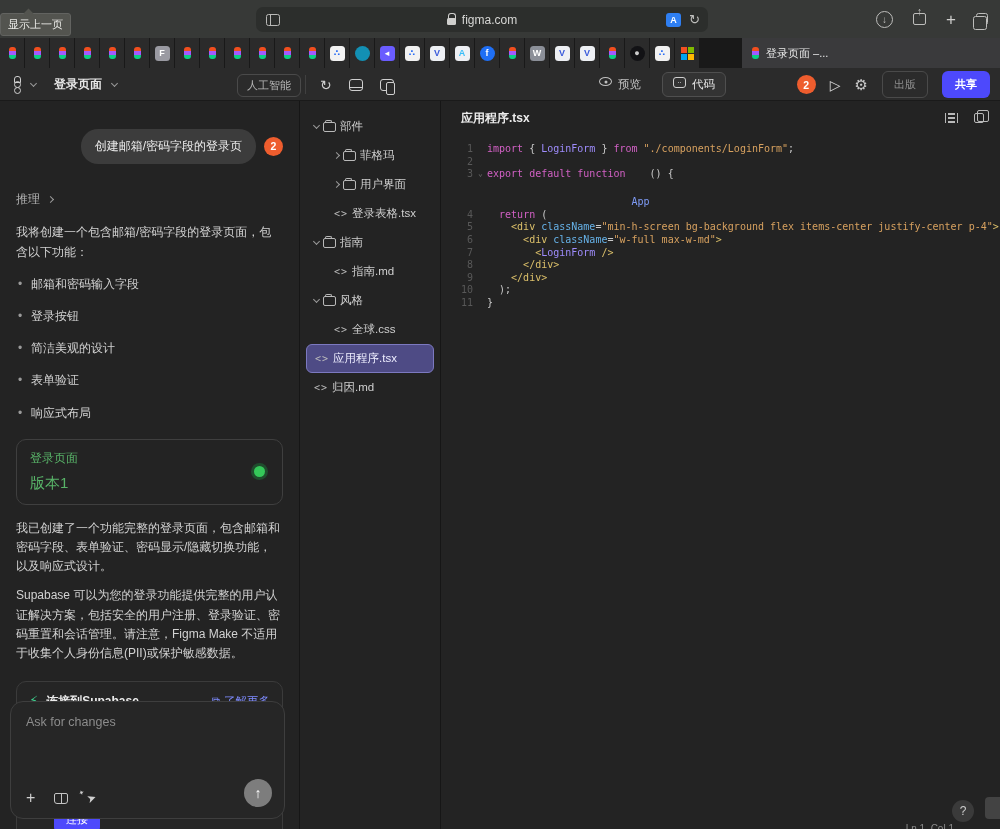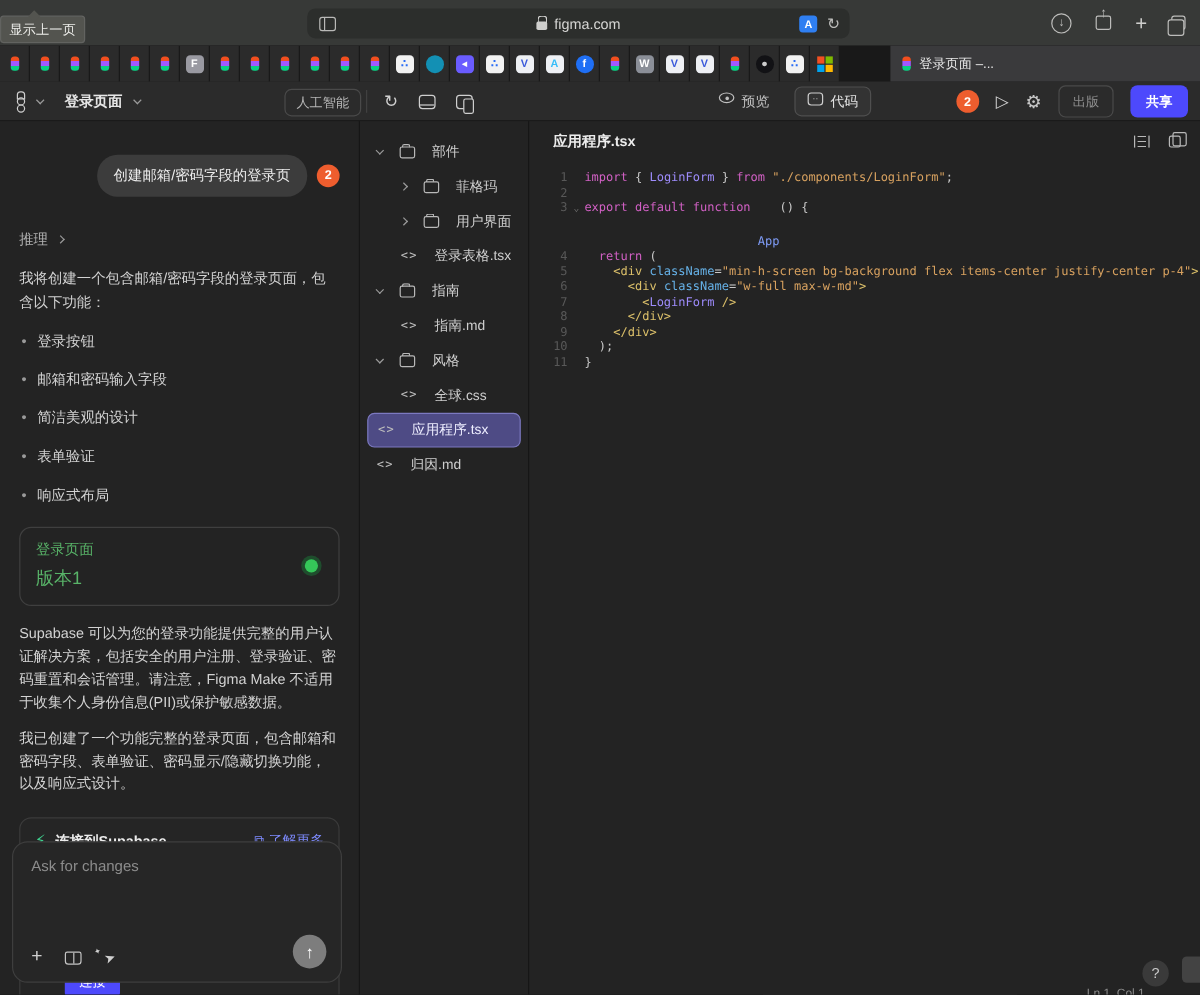--- a/index.html
+++ b/index.html
@@ -133,21 +133,21 @@
   .pi-plus { color:#cfcfcf; font-size:16px; line-height:1; }
   .book-ic { position:relative; width:14px; height:11px; border:1.5px solid #c4c4c4; border-radius:2px 2px 3px 3px; }
   .book-ic::after { content:""; position:absolute; left:50%; top:0; bottom:0; border-left:1.5px solid #c4c4c4; }
   .wand-ic { position:relative; color:#cfcfcf; font-size:11px; transform:rotate(-20deg); }
   .wand-ic::before { content:"✦"; position:absolute; left:-6px; top:-6px; font-size:7px; color:#cfcfcf; }
   .send-btn { position:absolute; right:12px; bottom:11px; width:28px; height:28px; border-radius:50%;
     background:#7d7d7d; color:#fff; font-size:14px; display:flex; align-items:center; justify-content:center; }
 
   
   .tree-inner { padding-top:11px; }
-  .trow { position:relative; height:29px; display:flex; align-items:center; gap:14px;
+  .trow { position:relative; height:29px; display:flex; align-items:center; gap:4px;
     font-size:11.5px; color:#cfcfcf; margin:0 6px; border-radius:6px; padding-left:8px; }
   .trow.lvl1 { padding-left:28px; }
   .trow.selected { background:#4e4b85; border:1px solid #7c79c0; color:#eeeeff; }
   .folder-ic { position:relative; flex:none; width:13px; height:10px; border:1.3px solid #b9b9b9; border-radius:2px; }
   .folder-ic::before { content:""; position:absolute; top:-3px; left:1px; width:5px; height:2px;
     border:1.3px solid #b9b9b9; border-bottom:none; border-radius:2px 2px 0 0; }
   .file-ic { flex:none; color:#bdbdbd; font-size:10px; letter-spacing:1px; font-family:"DejaVu Sans Mono",monospace; }
   .tchev { flex:none; width:5px; height:5px; border-right:1.3px solid #9a9a9a; border-bottom:1.3px solid #9a9a9a; }
   .tchev.down { transform:rotate(45deg); margin-top:-2px; }
   .tchev.right { transform:rotate(-45deg); }
@@ -344,35 +344,35 @@
         <div class="bubble-row">
           <span class="bubble">创建邮箱/密码字段的登录页</span>
           <span class="bubble-badge">2</span>
         </div>
         <div class="reasoning">
           <span>推理</span>
           <span class="chev right"></span>
         </div>
         <p>我将创建一个包含邮箱/密码字段的登录页面，包含以下功能：</p>
         <ul class="bullets">
+            <li>邮箱和密码输入字段</li>
             <li>登录按钮</li>
-            <li>邮箱和密码输入字段</li>
             <li>简洁美观的设计</li>
             <li>表单验证</li>
             <li>响应式布局</li>
           </ul>
         <div class="ver-card">
           <span>
             <div class="ver-title">登录页面</div>
             <div class="ver-sub">版本1</div>
           </span>
           <span class="green-dot"></span>
         </div>
+        <p>我已创建了一个功能完整的登录页面，包含邮箱和密码字段、表单验证、密码显示/隐藏切换功能，以及响应式设计。</p>
         <p>Supabase 可以为您的登录功能提供完整的用户认证解决方案，包括安全的用户注册、登录验证、密码重置和会话管理。请注意，Figma Make 不适用于收集个人身份信息(PII)或保护敏感数据。</p>
-        <p>我已创建了一个功能完整的登录页面，包含邮箱和密码字段、表单验证、密码显示/隐藏切换功能，以及响应式设计。</p>
         <div class="supa-card">
           <div class="supa-head">
             <span class="bolt">⚡</span>
             <span class="supa-title">连接到Supabase</span>
             <span class="learn">
               <span>⧉</span>
               <span>了解更多</span>
             </span>
           </div>
           <div class="supa-body">

